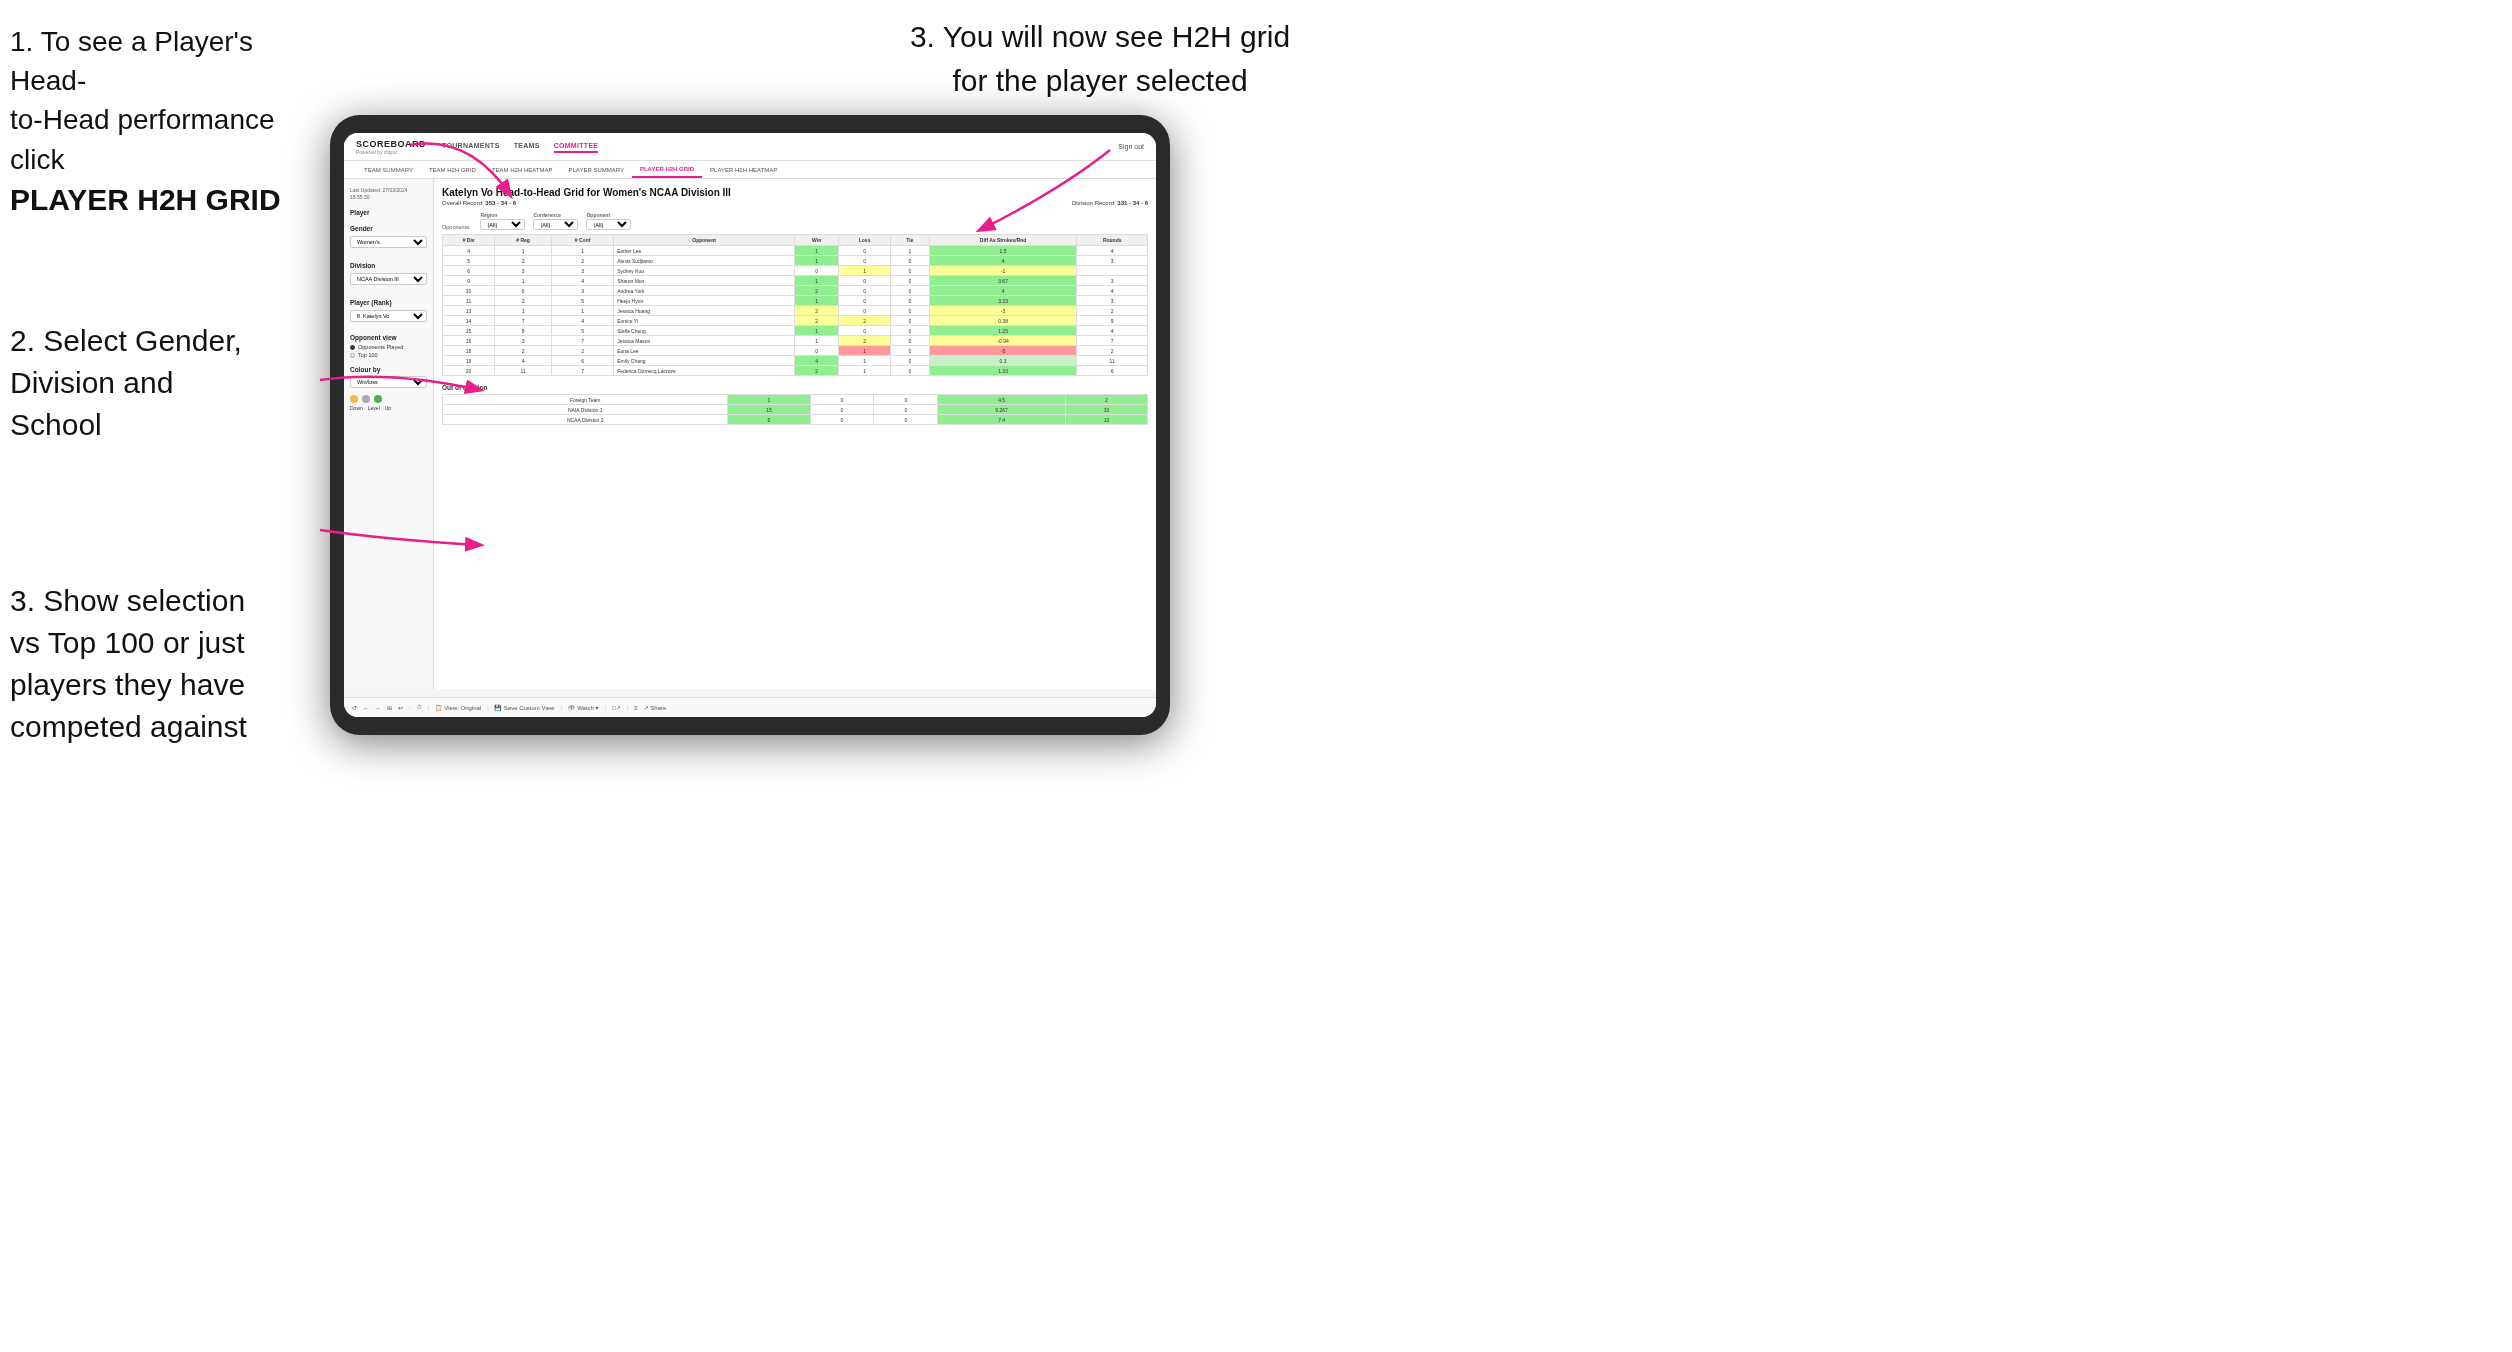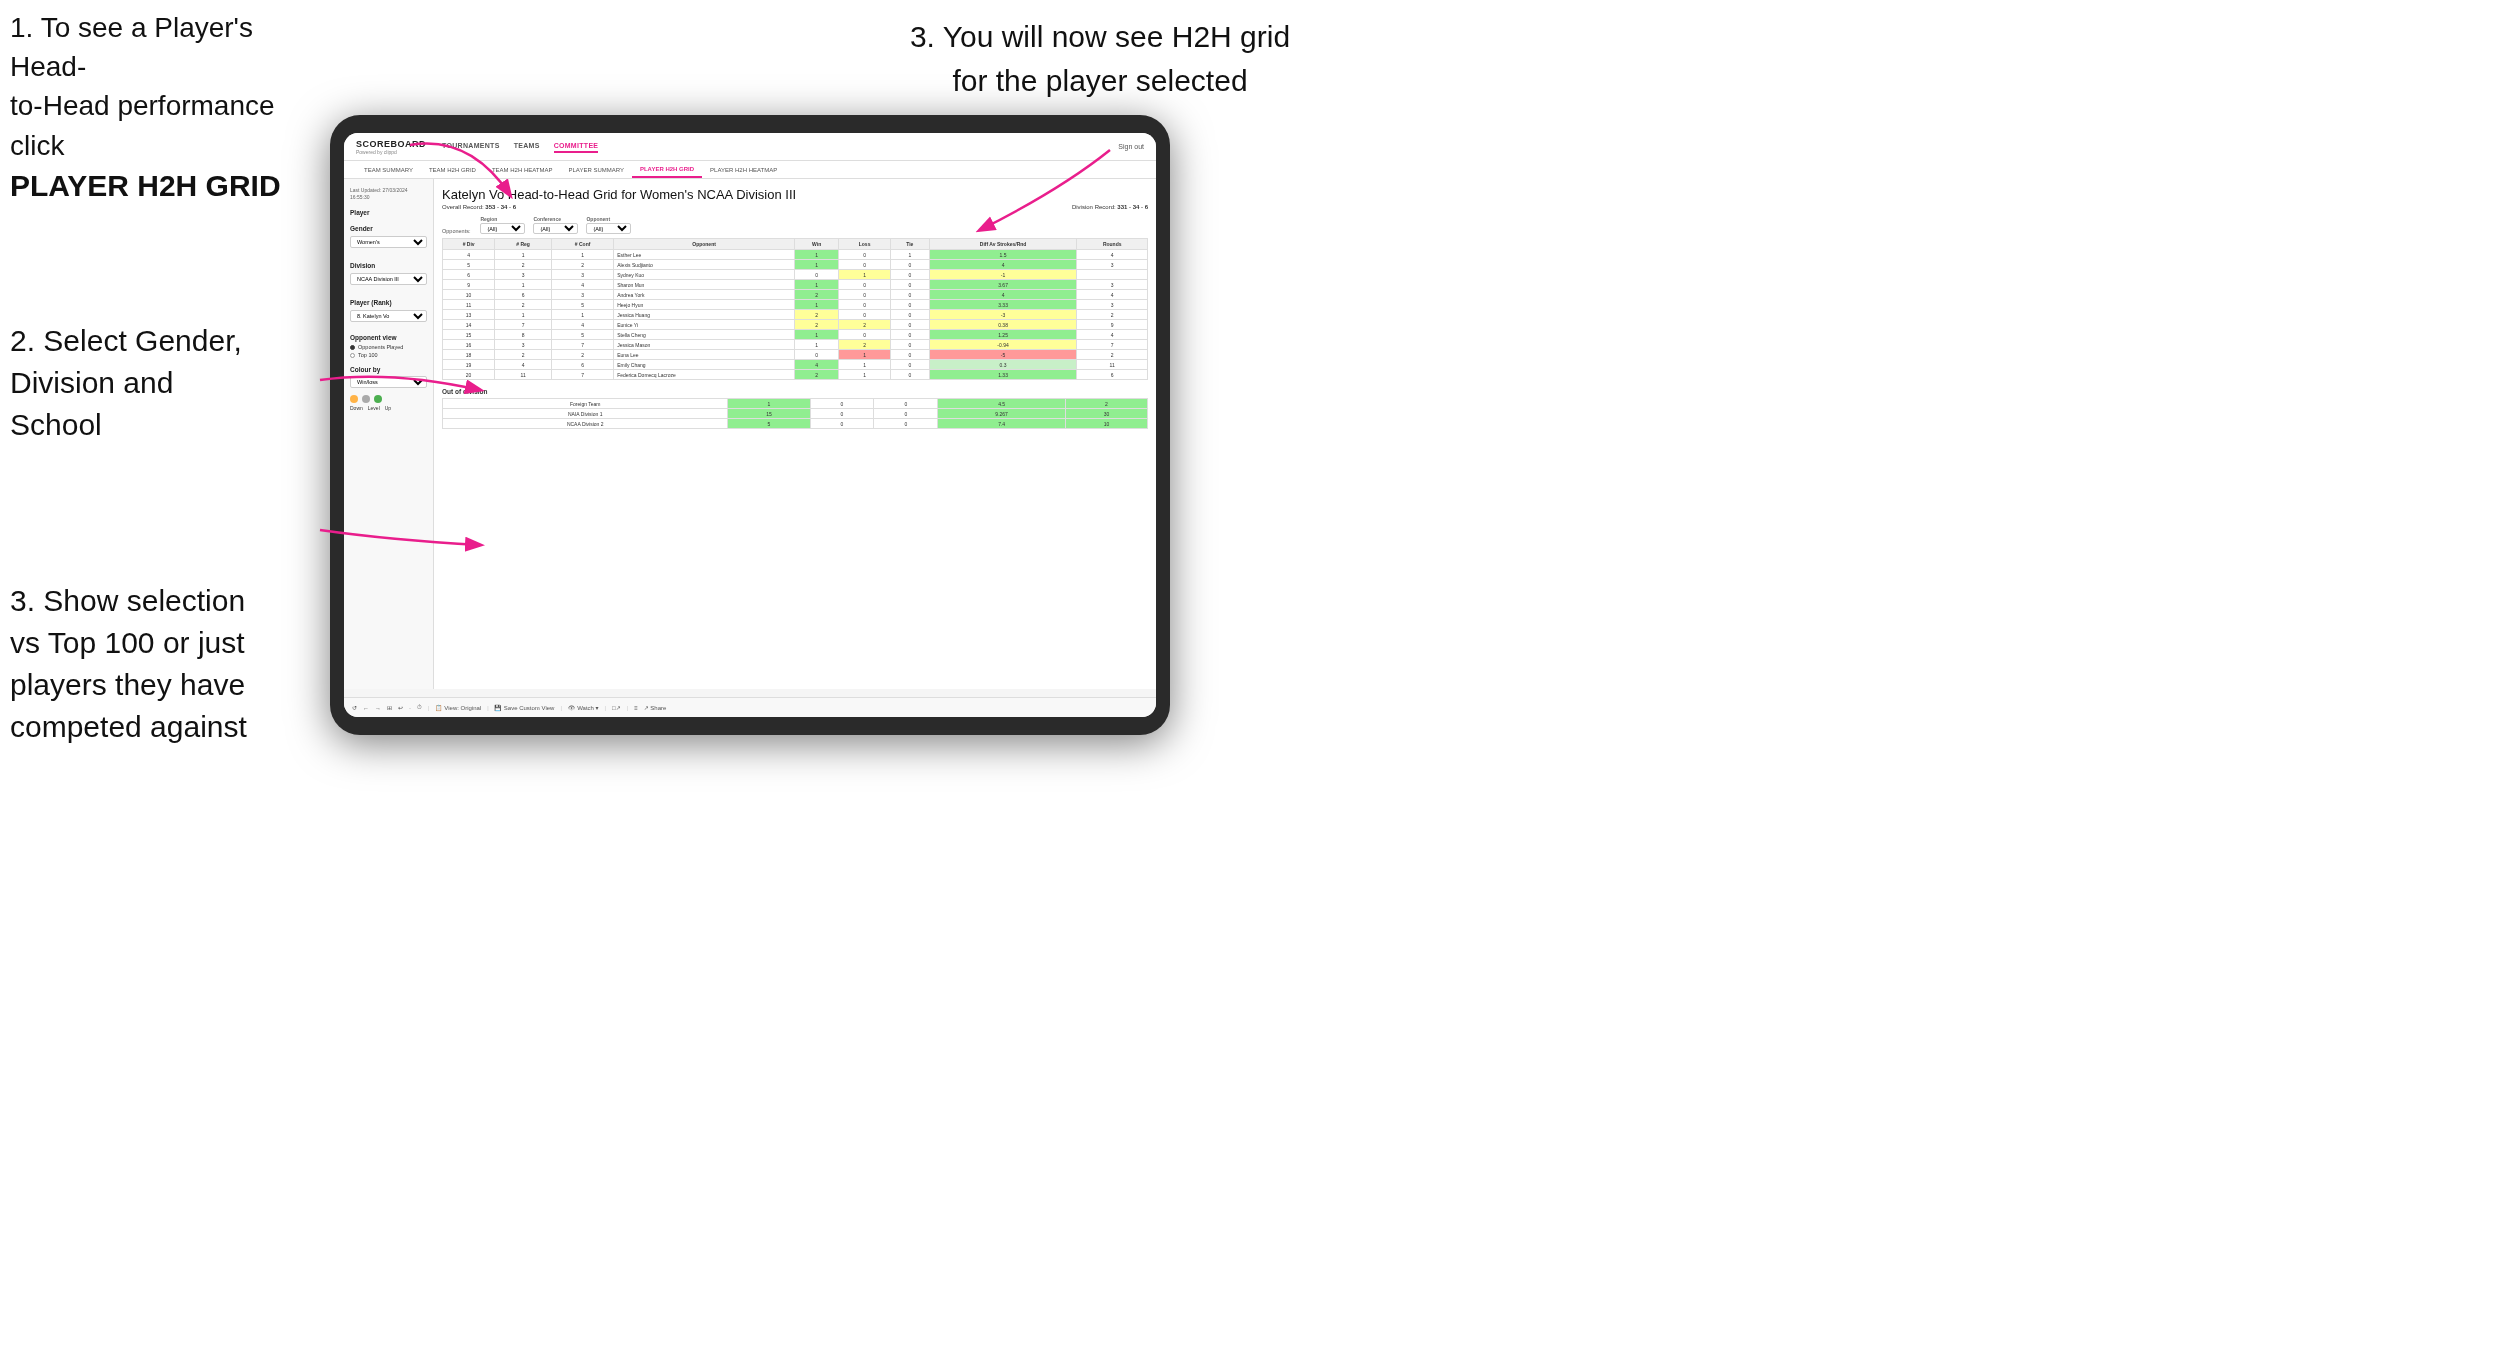--- a/index.html
+++ b/index.html
@@ -204,22 +204,22 @@
 
     
     .right-panel {
       flex: 1;
       padding: 8px;
       overflow: auto;
       background: #fff;
     }
 
     .grid-title {
-      font-size: 13px;
-      font-weight: 400;
+      font-size: 10px;
+      font-weight: 700;
       color: #111;
       margin-bottom: 2px;
     }
 
     .grid-records {
       display: flex;
       justify-content: space-between;
       font-size: 6px;
       color: #333;
       margin-bottom: 6px;
@@ -352,21 +352,21 @@
 
     .annotation-1 { top: 22px; }
   </style>
 </head>
 <body>
 
 <div class="annotation-left" style="position:absolute; left:850px; top:15px; width:500px; font-size:30px; line-height:1.45; color:#111; text-align:center;">
   3. You will now see H2H grid<br>for the player selected
 </div>
 
-<div class="annotation-left annotation-1" style="left:10px; top:8px;">
+<div class="annotation-left annotation-1" style="left:10px; top:22px;">
   1. To see a Player's Head-<br>to-Head performance click<br>
   <span class="bold" style="font-weight:900; font-size:30px;">PLAYER H2H GRID</span>
 </div>
 
 <div class="annotation-left" style="left:10px; top:320px; font-size:30px;">
   2. Select Gender,<br>Division and<br>School
 </div>
 
 <div class="annotation-left" style="left:10px; top:580px; font-size:30px;">
   3. Show selection<br>vs Top 100 or just<br>players they have<br>competed against

